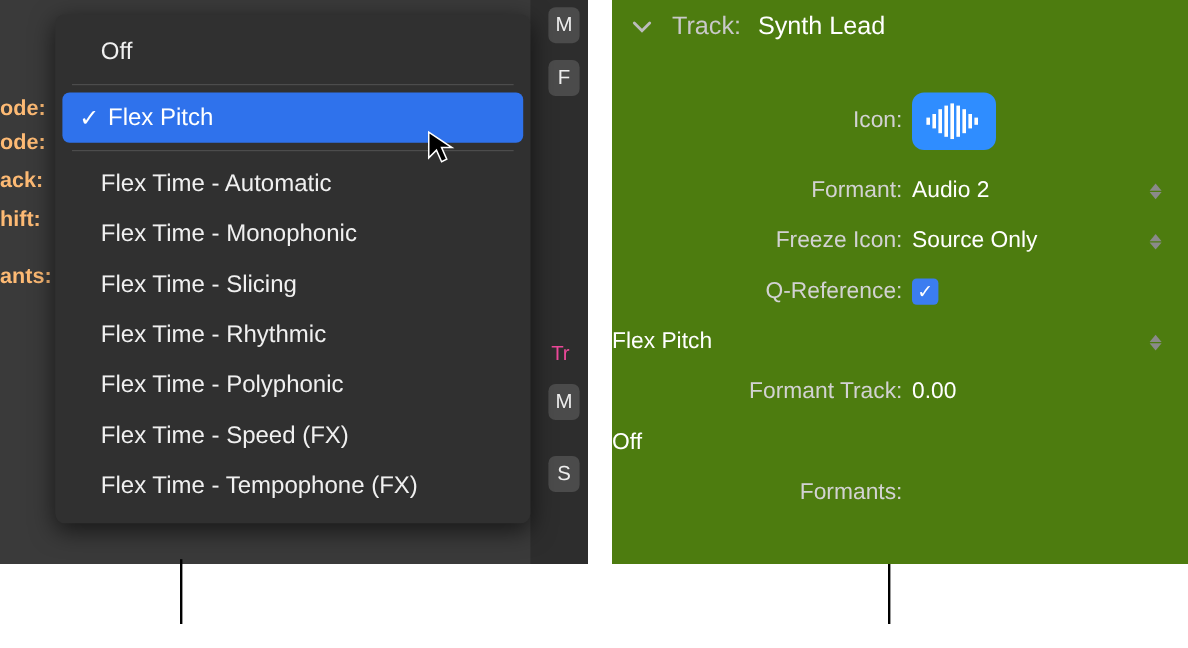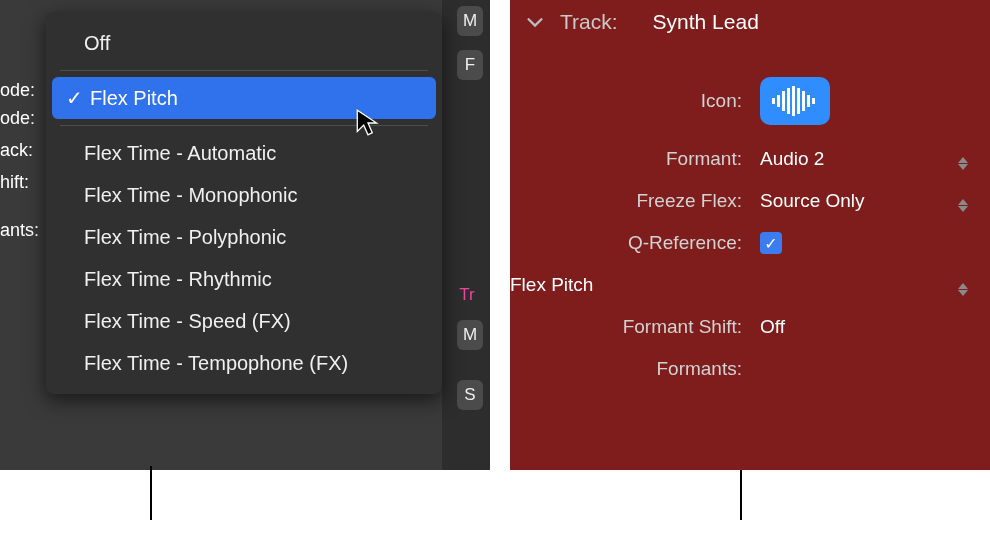--- a/index.html
+++ b/index.html
@@ -18,22 +18,23 @@
   .left-bg {
     position: absolute;
     left: 0; top: 0;
     width: 490px; height: 470px;
     background: #3a3a3a;
   }
   .left-bg .obscured {
     position: absolute;
     left: 0;
     width: 48px;
-    color: #ffffff;
+    color: #fdba74;
     font-size: 18px;
+    font-weight: bold;
   }
   .left-bg .mid-strip {
     position: absolute;
     left: 442px; top: 0;
     width: 48px; height: 470px;
     background: #2d2d2d;
   }
   .left-bg .btn-frag {
     position: absolute;
     width: 26px; height: 30px;
@@ -92,51 +93,51 @@
     position: absolute;
     width: 2px;
     background: #000;
   }
 
   
   .inspector {
     position: absolute;
     left: 510px; top: 0;
     width: 480px; height: 470px;
-    background: #7f1d1d;
+    background: #4d7c0f;
     color: #e9e9e9;
   }
   .insp-header {
     display: flex;
     align-items: center;
     gap: 14px;
     padding: 10px 14px 8px 14px;
     font-size: 21px;
   }
   .insp-header .disclosure svg { width: 22px; height: 22px; display:block; }
   .insp-header .track-label { color: #c9c9c9; }
-  .insp-header .track-name { color: #fff; font-weight: 500; margin-left: 21px; }
+  .insp-header .track-name { color: #fff; font-weight: 500; }
 
   .insp-row {
     display: flex;
     align-items: center;
     height: 42px;
   }
   .insp-label {
     width: 250px;
     text-align: right;
     color: #d2d2d2;
     font-size: 19px;
-    padding-right: 18px;
+    padding-right: 8px;
   }
   .insp-value {
     color: #fff;
     font-size: 19px;
     display: flex;
-    align-items: flex-end;
+    align-items: center;
     flex: 1;
     gap: 20px;
   }
   .stepper {
     width: 14px;
     display: flex;
     flex-direction: column;
     align-items: center;
     gap: 1px;
     margin-left: auto;
@@ -196,25 +197,29 @@
   <div class="item">
     <span class="check"></span>
     <span>Flex Time - Automatic</span>
   </div>
   <div class="item">
     <span class="check"></span>
     <span>Flex Time - Monophonic</span>
   </div>
   <div class="item">
     <span class="check"></span>
+    <span>Flex Time - Slicing</span>
+  </div>
+  <div class="item">
+    <span class="check"></span>
+    <span>Flex Time - Rhythmic</span>
+  </div>
+  <div class="item">
+    <span class="check"></span>
     <span>Flex Time - Polyphonic</span>
-  </div>
-  <div class="item">
-    <span class="check"></span>
-    <span>Flex Time - Rhythmic</span>
   </div>
   <div class="item">
     <span class="check"></span>
     <span>Flex Time - Speed (FX)</span>
   </div>
   <div class="item">
     <span class="check"></span>
     <span>Flex Time - Tempophone (FX)</span>
   </div>
 </div>
@@ -265,21 +270,21 @@
     <div class="insp-value">
       <span>Audio 2</span>
       <span class="stepper">
           <span class="tri up"></span>
           <span class="tri down"></span>
         </span>
     </div>
   </div>
 
   <div class="insp-row">
-    <div class="insp-label">Freeze Flex:</div>
+    <div class="insp-label">Freeze Icon:</div>
     <div class="insp-value">
       <span>Source Only</span>
       <span class="stepper">
           <span class="tri up"></span>
           <span class="tri down"></span>
         </span>
     </div>
   </div>
 
   <div class="insp-row">
@@ -292,23 +297,28 @@
   <div class="insp-row">
     <div class="insp-value">
       <span>Flex Pitch</span>
       <span class="stepper">
           <span class="tri up"></span>
           <span class="tri down"></span>
         </span>
     </div>
   </div>
 
-
-  <div class="insp-row">
-    <div class="insp-label">Formant Shift:</div>
+  <div class="insp-row">
+    <div class="insp-label">Formant Track:</div>
+    <div class="insp-value">
+      <span>0.00</span>
+    </div>
+  </div>
+
+  <div class="insp-row">
     <div class="insp-value">
       <span>Off</span>
     </div>
   </div>
 
   <div class="insp-row">
     <div class="insp-label">Formants:</div>
   </div>
 </div>
 

